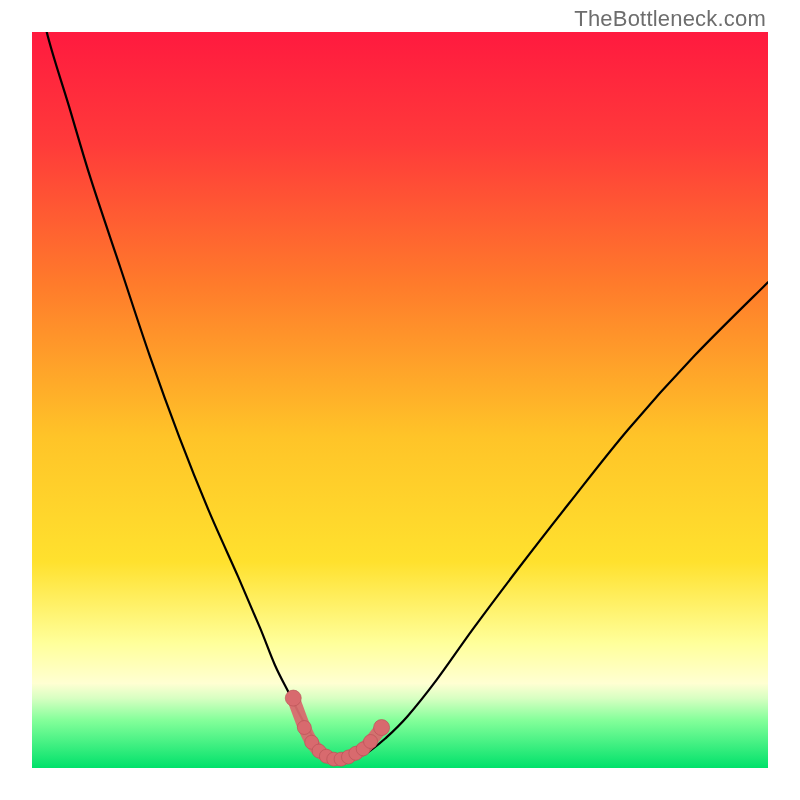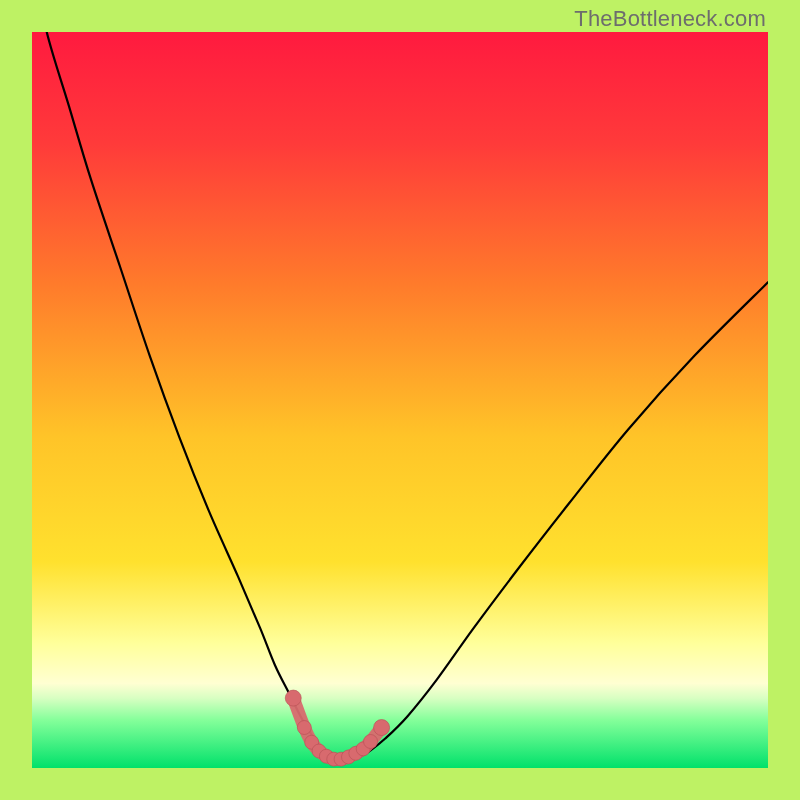--- a/index.html
+++ b/index.html
@@ -9,21 +9,21 @@
     height: 800px;
     overflow: hidden;
     background: #000;
     font-family: Arial, Helvetica, sans-serif;
   }
   .frame {
     position: absolute;
     top: 0; left: 0;
     width: 800px;
     height: 800px;
-    background: #bef264;
+    background: #ffffff;
   }
   .plot-area {
     position: absolute;
     top: 32px;
     left: 32px;
     width: 736px;
     height: 736px;
     overflow: hidden;
   }
   .watermark {

